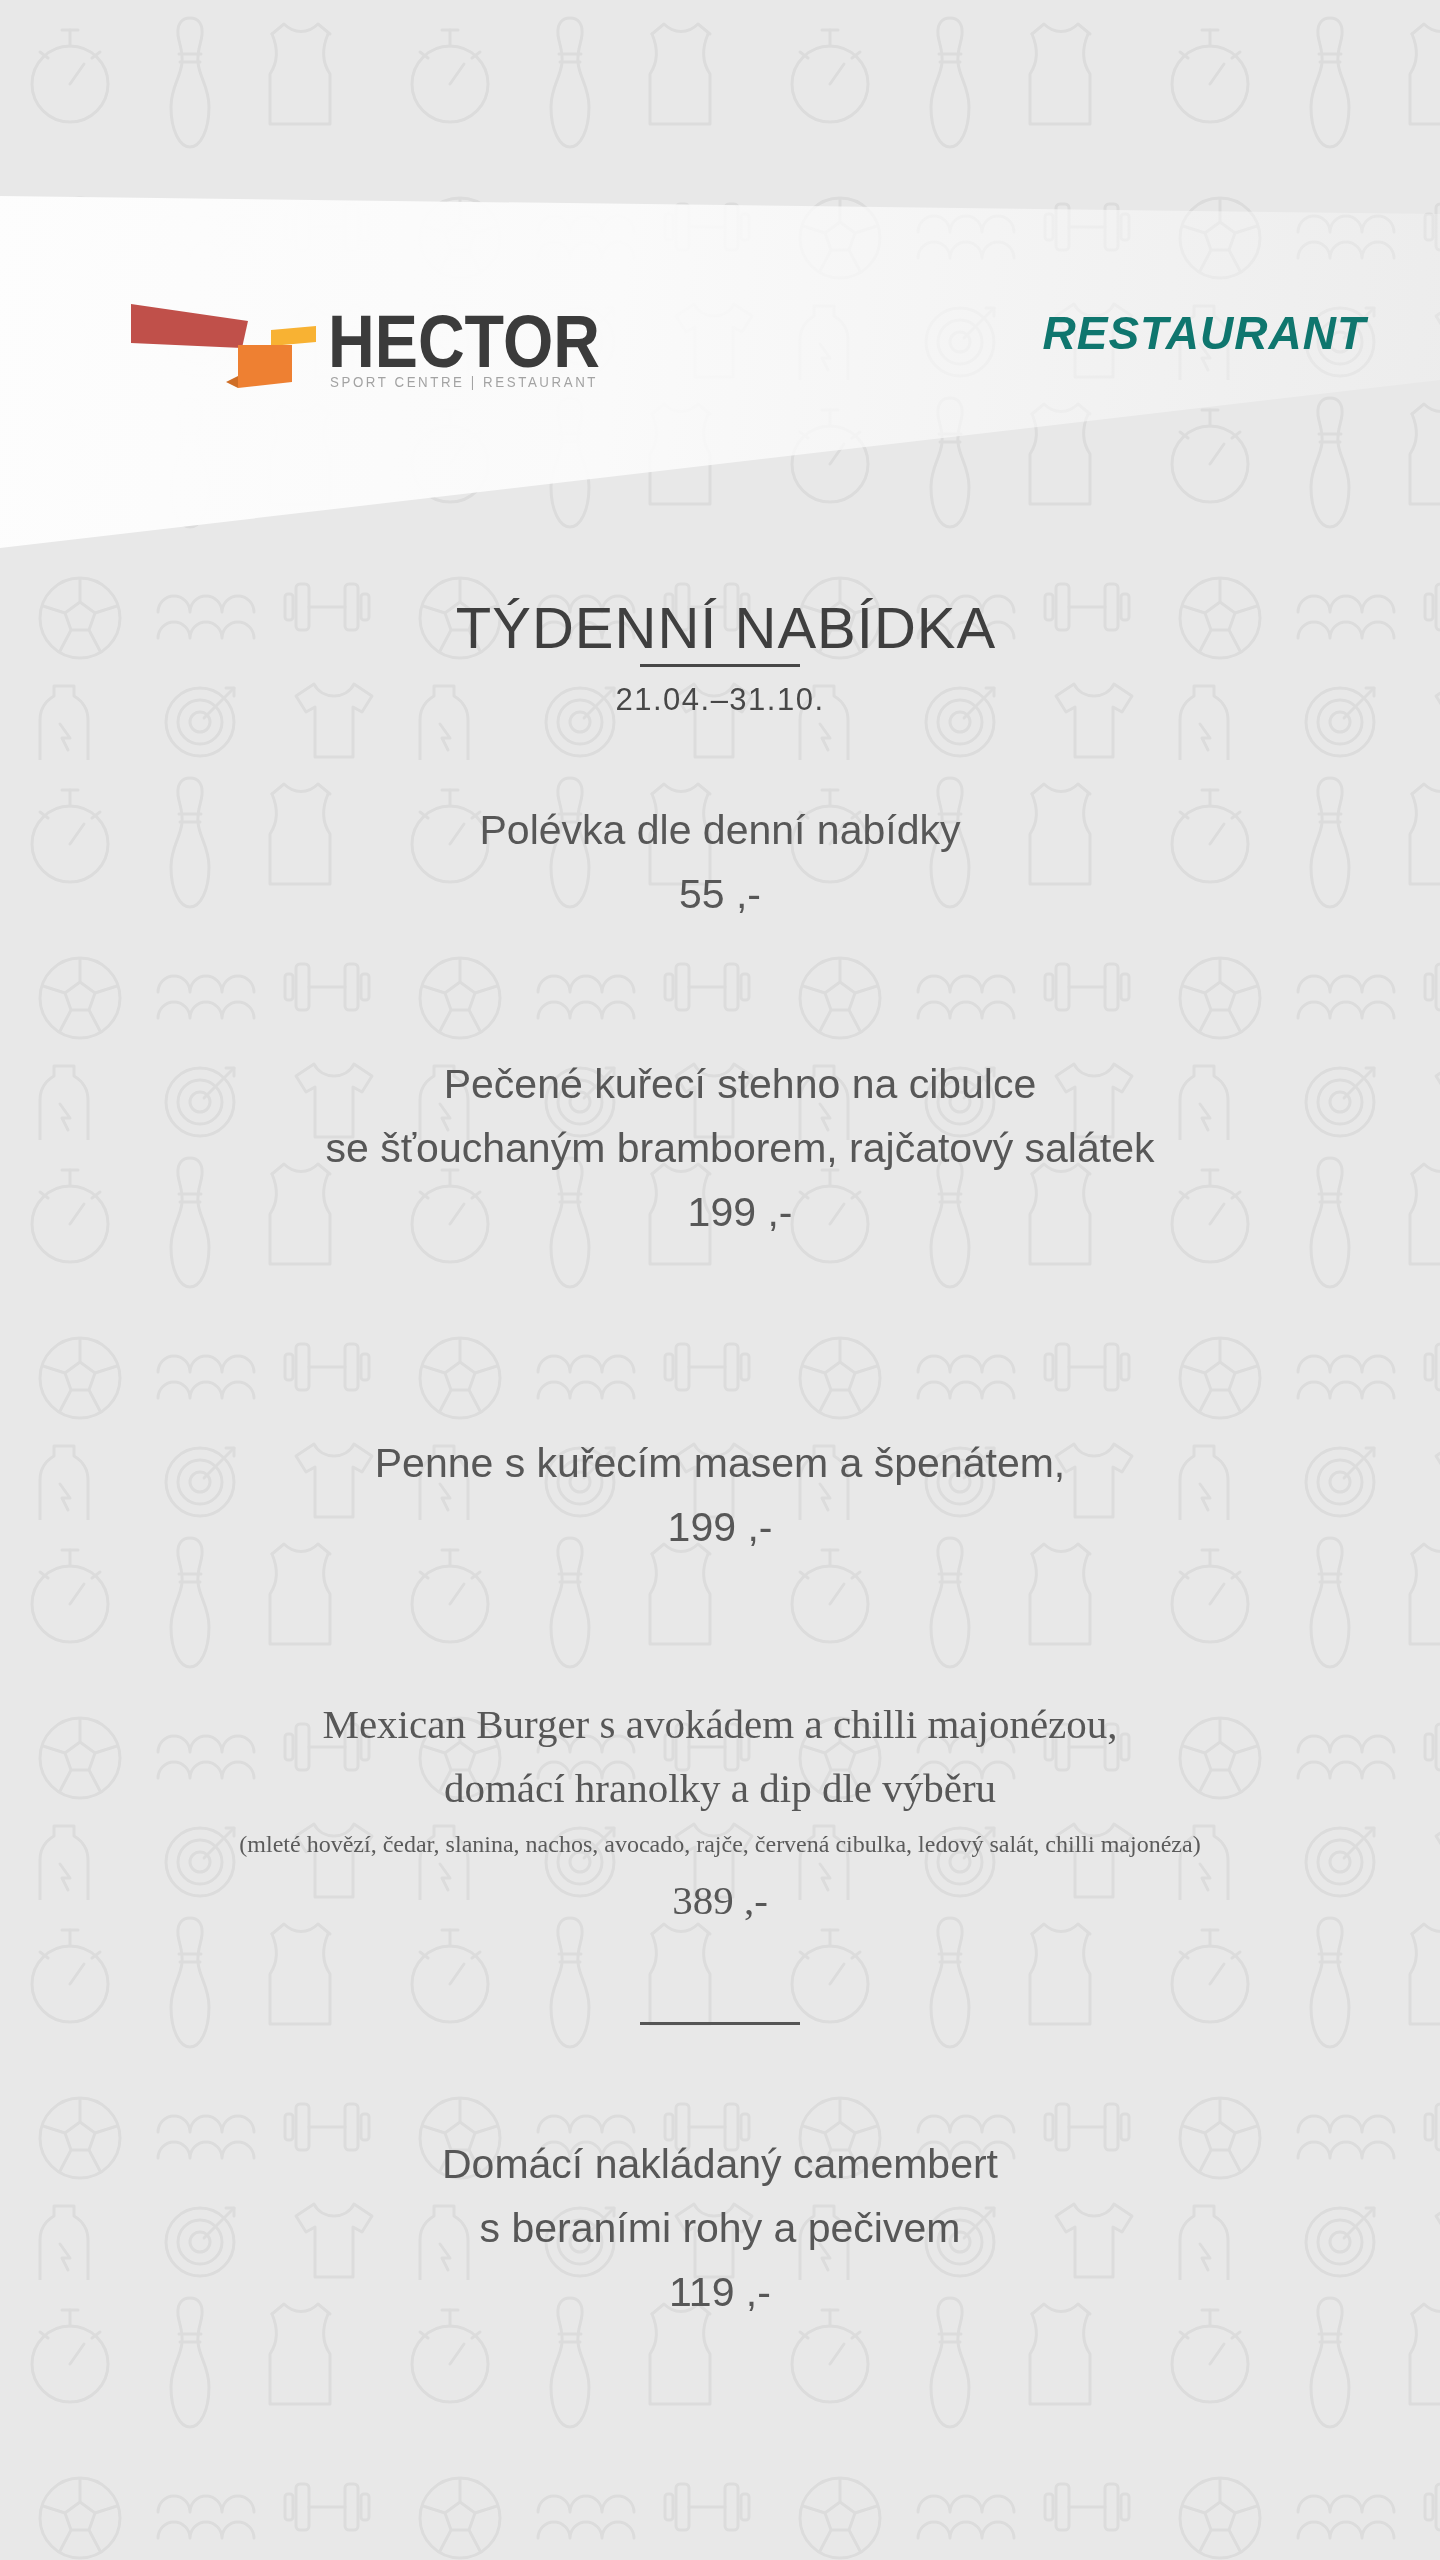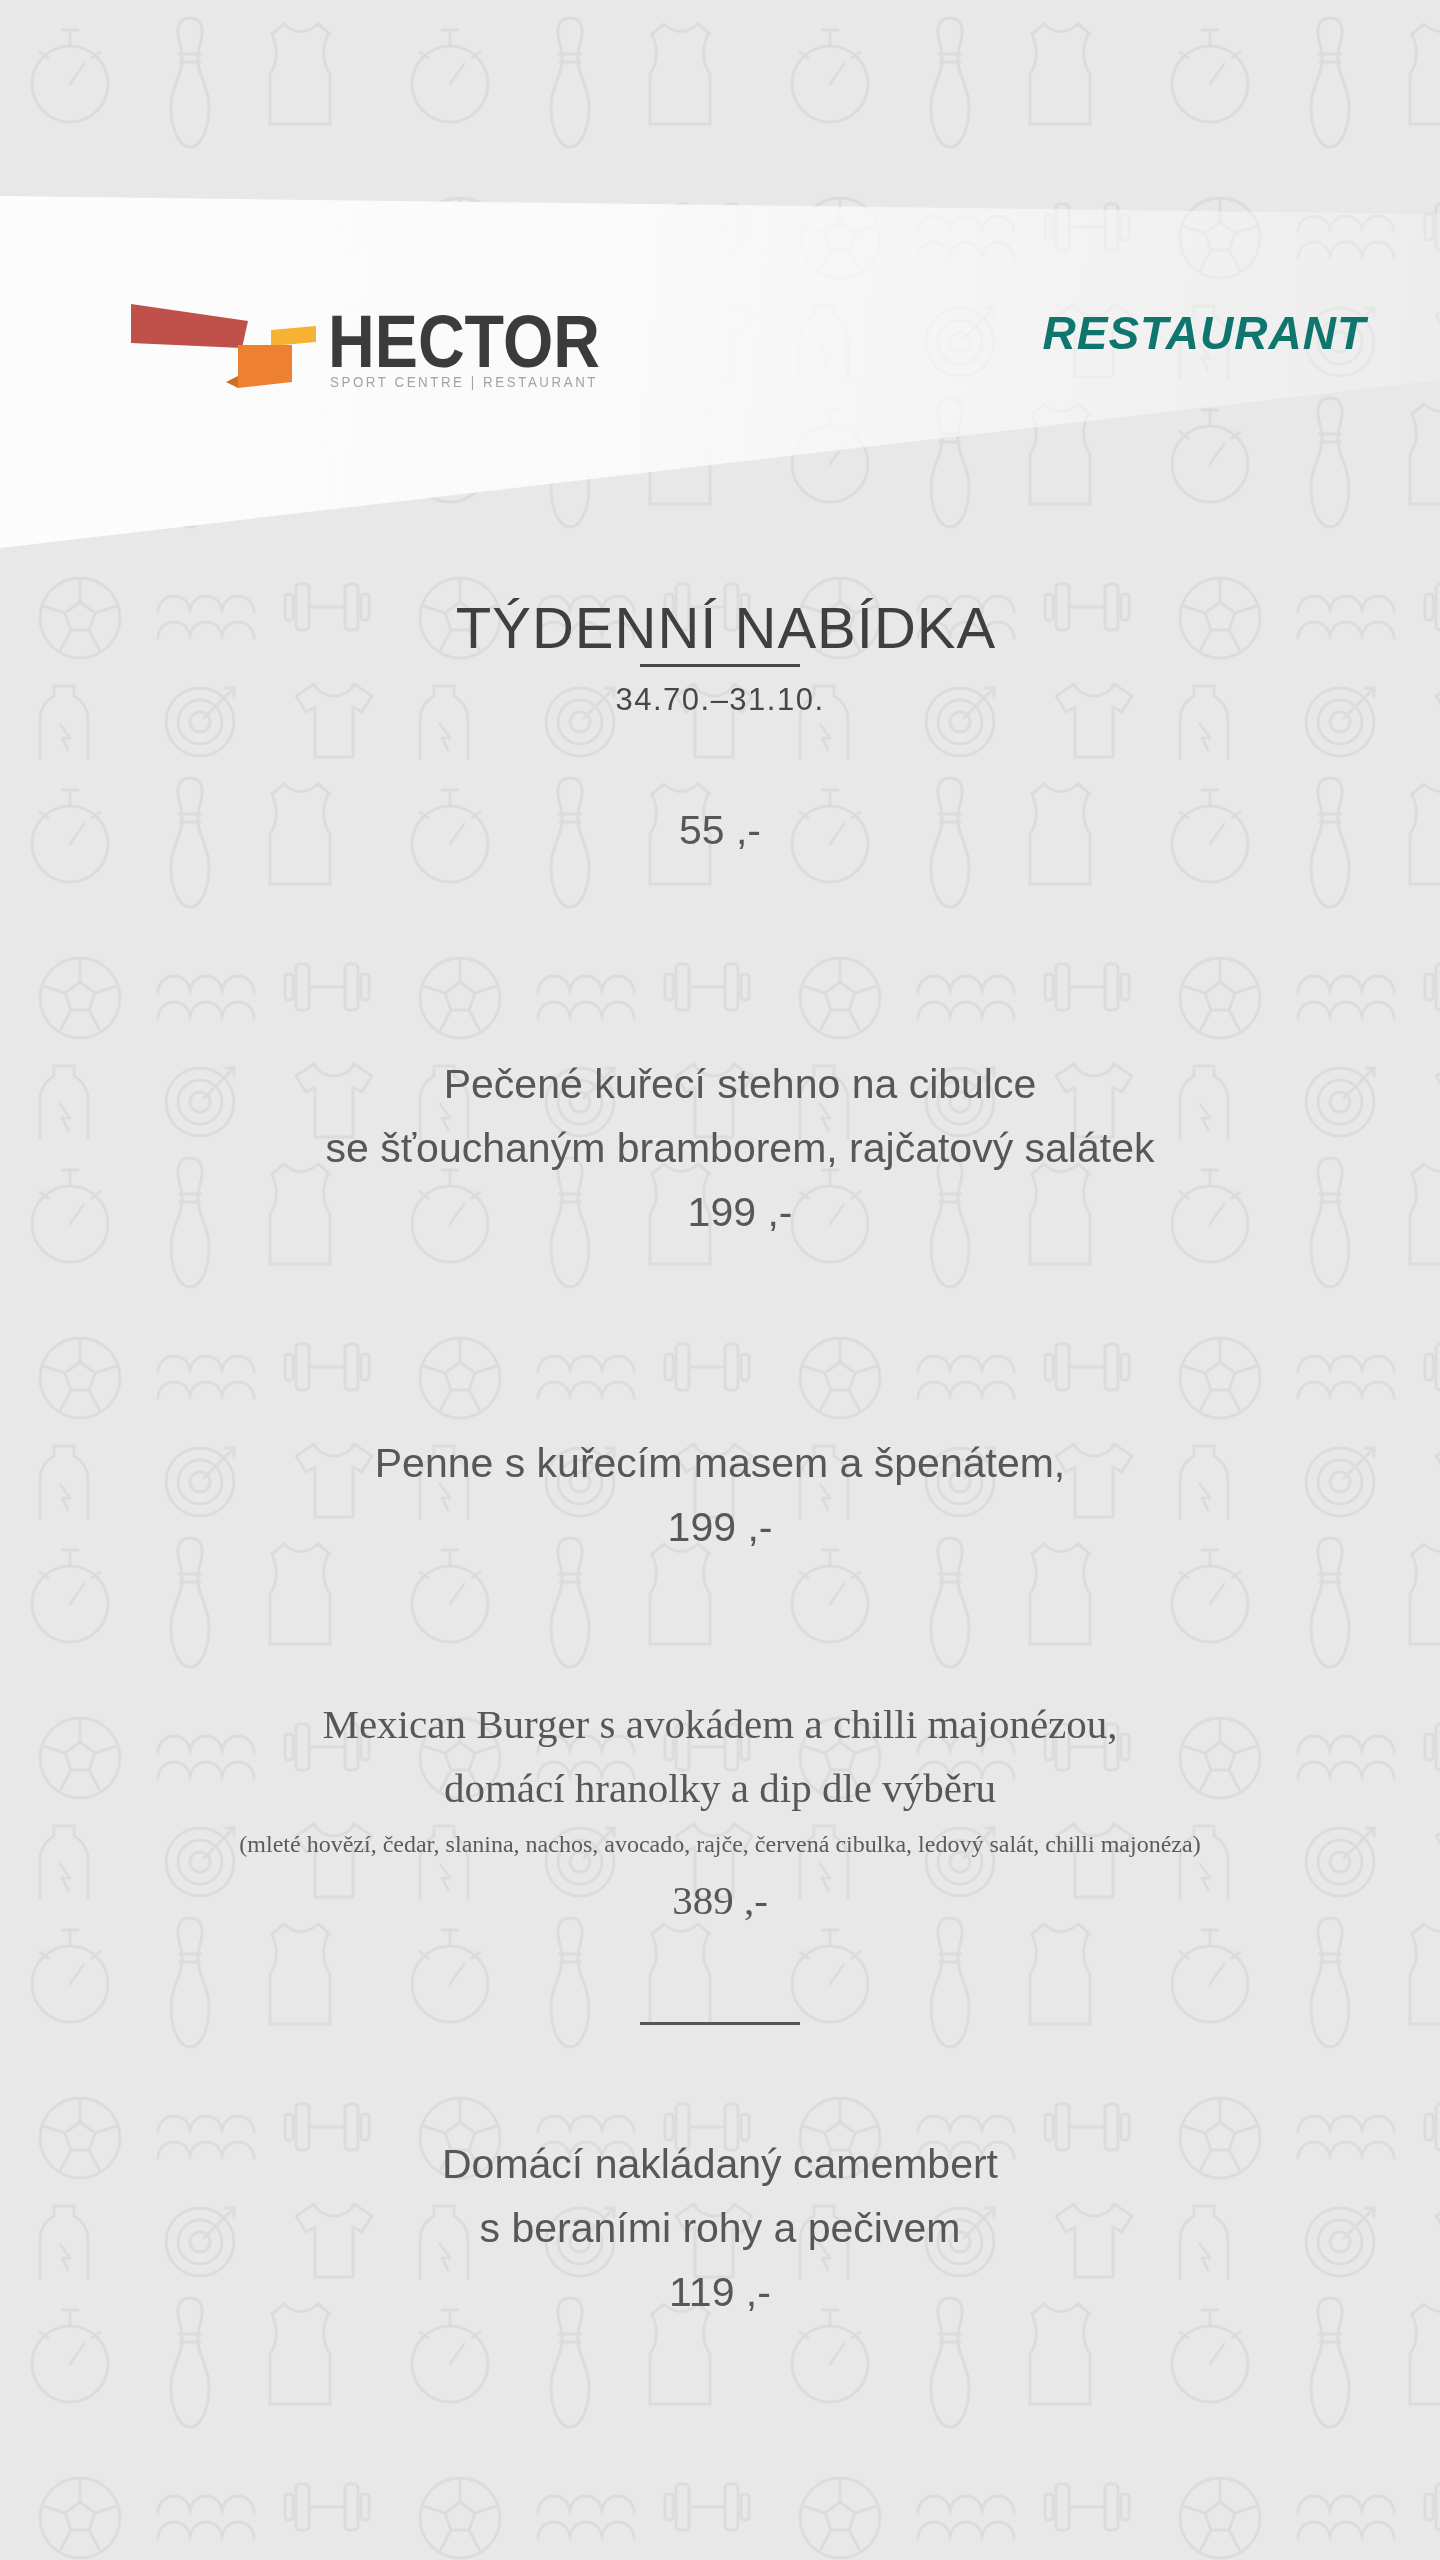--- a/index.html
+++ b/index.html
@@ -146,24 +146,25 @@
     <polygon points="120,55 174,55 174,92 120,98" fill="#ee8032"></polygon>
     <polygon points="120,98 120,86 108,92" fill="#cf6e26"></polygon>
     <text class="logo-hector" x="210" y="77" textLength="272" lengthAdjust="spacingAndGlyphs">HECTOR</text>
     <text class="logo-sub" x="212" y="97" textLength="268" lengthAdjust="spacingAndGlyphs">SPORT CENTRE  |  RESTAURANT</text>
   </svg>
 
   <div class="corner-label">RESTAURANT</div>
 
   <div class="menu-title">TÝDENNÍ NABÍDKA</div>
   <div class="title-underline"></div>
-  <div class="menu-dates">34.70.–31.10.</div>
+  <div class="menu-dates">21.04.–31.10.</div>
 
   <div id="menu-items">
       <div class="menu-item item-1">
+        <div class="item-line">Polévka dle denní nabídky</div>
         <div class="item-price">55 ,-</div>
       </div>
       <div class="menu-item item-2">
         <div class="item-line">Pečené kuřecí stehno na cibulce</div>
         <div class="item-line">se šťouchaným bramborem, rajčatový salátek</div>
         <div class="item-price">199 ,-</div>
       </div>
       <div class="menu-item item-3">
         <div class="item-line">Penne s kuřecím masem a špenátem,</div>
         <div class="item-price">199 ,-</div>

